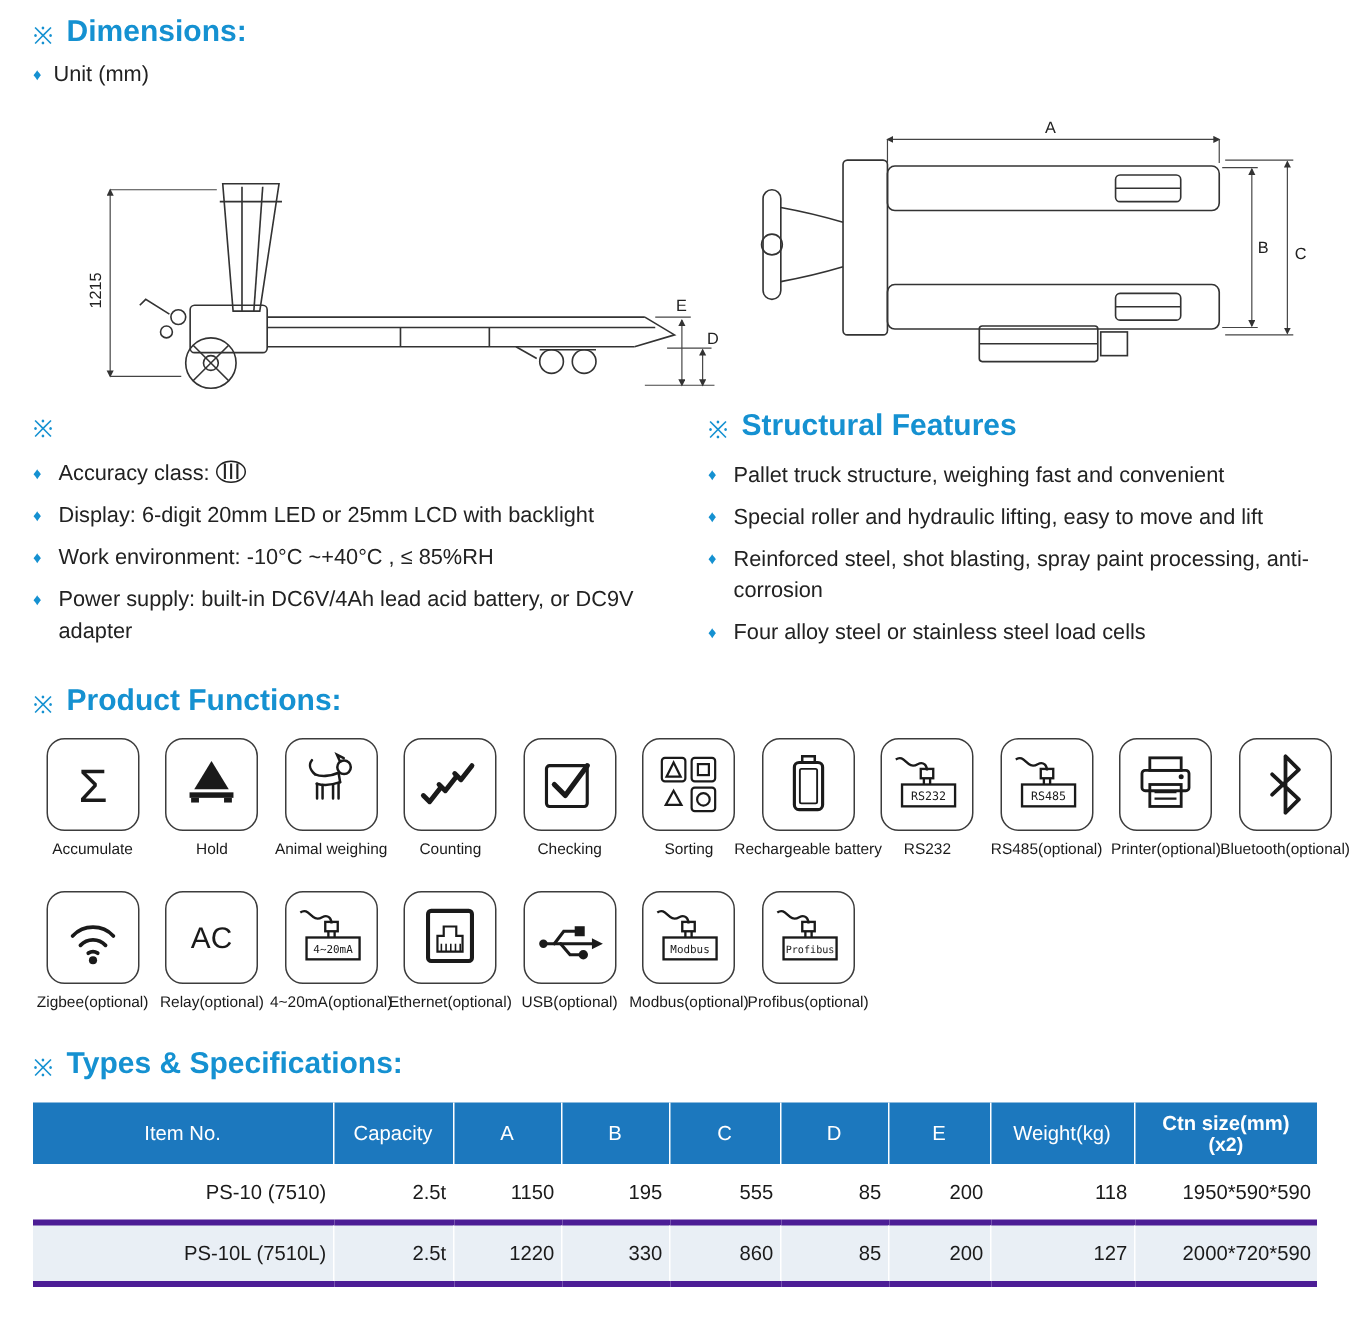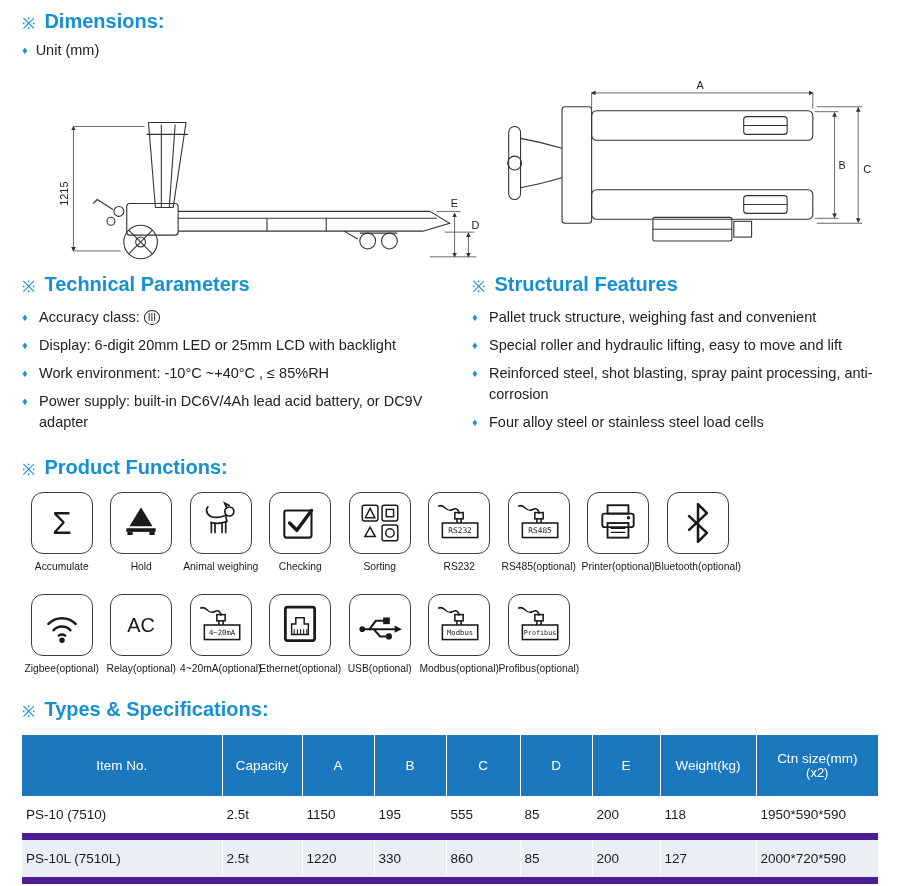--- a/index.html
+++ b/index.html
@@ -21,46 +21,46 @@
     margin:0;
   }
   .ref{font-size:16px;font-weight:400;position:relative;top:1px;}
   .bullet-line{display:flex;gap:8px;align-items:center;font-size:14.5px;margin-top:9px;}
   .diamond{color:var(--accent);font-size:11px;}
   ul.spec-list{list-style:none;margin:11px 0 0;padding:0;}
   ul.spec-list li{position:relative;padding-left:17px;font-size:14.5px;line-height:1.45;margin-bottom:7px;}
   ul.spec-list li .diamond{position:absolute;left:0;top:3px;}
   .badge{
     display:inline-block;border:1.2px solid #222;border-radius:50%;
-    font-size:10px;line-height:13px;padding:0 3px;vertical-align:1px;
+    font-size:15px;line-height:13px;padding:0 3px;vertical-align:1px;
   }
   .drawings{display:flex;align-items:flex-start;margin-top:4px;padding-left:8px;}
   .drawing.top{margin-top:14px;margin-left:6px;}
   .cols{display:flex;margin-top:6px;}
   .col-l{width:450px;flex:none;}
   .col-r{flex:1;padding-right:8px;}
   .fn-row{display:flex;padding:0 10px;margin-top:13px;}
   .fn-row.second{margin-top:22px;}
   .fn-item{width:79.5px;flex:none;display:flex;flex-direction:column;align-items:center;}
   .fn-tile{
     width:62px;height:62px;border:1.5px solid #3c3c3c;border-radius:12px;
     display:flex;align-items:center;justify-content:center;background:#fff;
   }
   .fn-label{font-size:10.3px;margin-top:7px;white-space:nowrap;color:#1a1a1a;}
   .pf-title{margin-top:16px;}
   .ts-title{margin-top:24px;}
   table.spec{border-collapse:collapse;margin:14px 0 0 22px;width:856px;font-size:13.5px;}
   table.spec th{
     background:var(--thead);color:#fff;font-weight:400;
-    padding:16px 4px;border-right:1.5px solid #fff;text-align:center;vertical-align:middle;
-  }
-  table.spec th:last-child{border-right:none;}
+    padding:6px 4px;border-right:1.5px solid #fff;text-align:center;vertical-align:middle;
+  }
+  table.spec th:last-child{border-right:none;font-weight:bold;}
   table.spec td{
-    text-align:left;padding:11px 4px;
-    border-right:1px solid #fff;border-bottom:7px solid #4c1d95;
+    text-align:right;padding:11px 4px;
+    border-right:1px solid #fff;border-bottom:4px solid #4c1d95;
     color:#1a1a1a;
   }
   table.spec td:last-child{border-right:none;}
   table.spec tbody tr.alt{background:var(--rowalt);}
   .th-sub{font-size:13px;line-height:1.1;}
 </style>
 </head>
 <body>
 
 <div class="sec" style="padding-top:10px;">
@@ -161,21 +161,20 @@
         <text x="383" y="97">C</text>
       </g>
     </svg>
   </div>
 </div>
 
 <div class="sec cols">
   <div class="col-l">
     <h2 class="sec-title">
       <span class="ref">※</span>
-      <span>Technical Parameters</span>
     </h2>
     <ul class="spec-list">
       <li>
         <span class="diamond">♦</span>
         <span>Accuracy class:</span>
         <span class="badge">III</span>
       </li>
       <li>
         <span class="diamond">♦</span>
         <span>Display: 6-digit 20mm LED or 25mm LCD with backlight</span>
@@ -255,20 +254,32 @@
             <path d="M27.5 20.5 C22 22.5 16 22.5 12.5 21.5"></path>
             <path d="M11.5 15.5 C8 12.5 7.5 9 9.5 6.5"></path>
             <path d="M12.8 21.6 L12.8 31 M16.3 22.3 L16.3 31 M23 22.3 L23 31 M26.5 21 L26.5 31"></path>
             <path d="M26.5 14.5 L27.5 20.5"></path>
           </g>
         </svg>
       </span>
       <span class="fn-label">Animal weighing</span>
     </div>
 
+    <div class="fn-item">
+      <span class="fn-tile">
+        <svg width="46" height="46" viewBox="0 0 44 44">
+          <g stroke="#1a1a1a" stroke-width="3.1" fill="none" stroke-linecap="round" stroke-linejoin="round">
+            <path d="M5 29 l4 4 l7 -9"></path>
+            <path d="M15 22 l4 4 l7 -9"></path>
+            <path d="M25 15 l4 4 l7 -9"></path>
+          </g>
+        </svg>
+      </span>
+      <span class="fn-label">Counting</span>
+    </div>
 
     <div class="fn-item">
       <span class="fn-tile">
         <svg width="46" height="46" viewBox="0 0 44 44">
           <rect x="7" y="10" width="26" height="26" rx="2" stroke="#1a1a1a" stroke-width="2" fill="none"></rect>
           <path d="M12 22 L19 29 L33 10" stroke="#1a1a1a" stroke-width="3.3" fill="none" stroke-linecap="round" stroke-linejoin="round"></path>
         </svg>
       </span>
       <span class="fn-label">Checking</span>
     </div>
@@ -283,20 +294,32 @@
             <rect x="28" y="9" width="7" height="7"></rect>
             <path d="M12.5 26 L17.5 35 L7.5 35 Z"></path>
             <rect x="24" y="24" width="15" height="15" rx="2"></rect>
             <circle cx="31.5" cy="31.5" r="4"></circle>
           </g>
         </svg>
       </span>
       <span class="fn-label">Sorting</span>
     </div>
 
+    <div class="fn-item">
+      <span class="fn-tile">
+        <svg width="46" height="46" viewBox="0 0 44 44">
+          <g stroke="#1a1a1a" fill="none">
+            <rect x="13" y="8" width="18" height="30" rx="3" stroke-width="2"></rect>
+            <rect x="18" y="4" width="8" height="4" stroke-width="1.6"></rect>
+            <rect x="16.5" y="12" width="11" height="22" rx="1" stroke-width="1.2"></rect>
+          </g>
+        </svg>
+      </span>
+      <span class="fn-label">Rechargeable battery</span>
+    </div>
 
     <div class="fn-item">
       <span class="fn-tile">
         <svg width="52" height="46" viewBox="0 0 50 44">
           <g stroke="#1a1a1a" fill="none" stroke-width="1.5">
             <path d="M5 6 C11 2 12 13 19 9 C23 7 25 10 25 13"></path>
             <rect x="21" y="12" width="8" height="6"></rect>
             <line x1="23" y1="18" x2="23" y2="22"></line>
             <line x1="27" y1="18" x2="27" y2="22"></line>
             <rect x="9" y="22" width="34" height="14"></rect>

